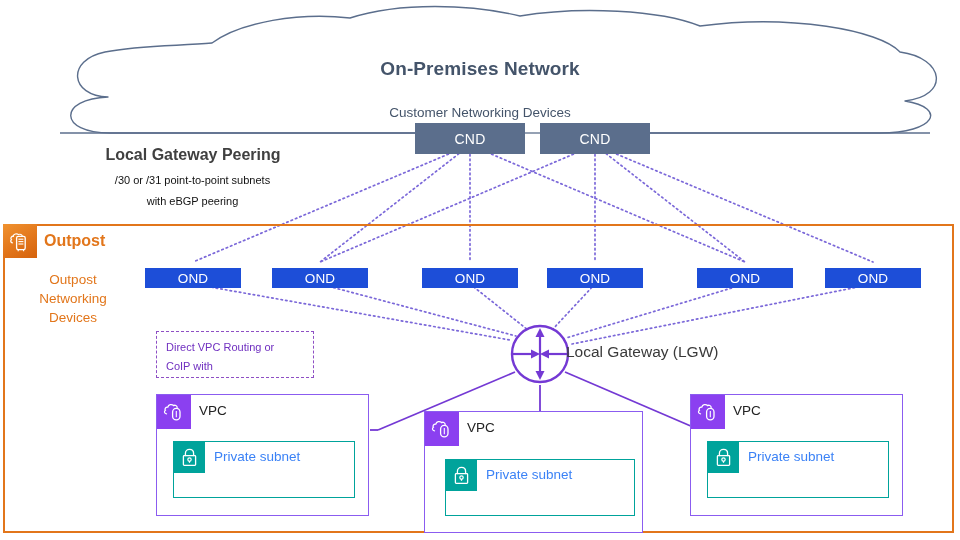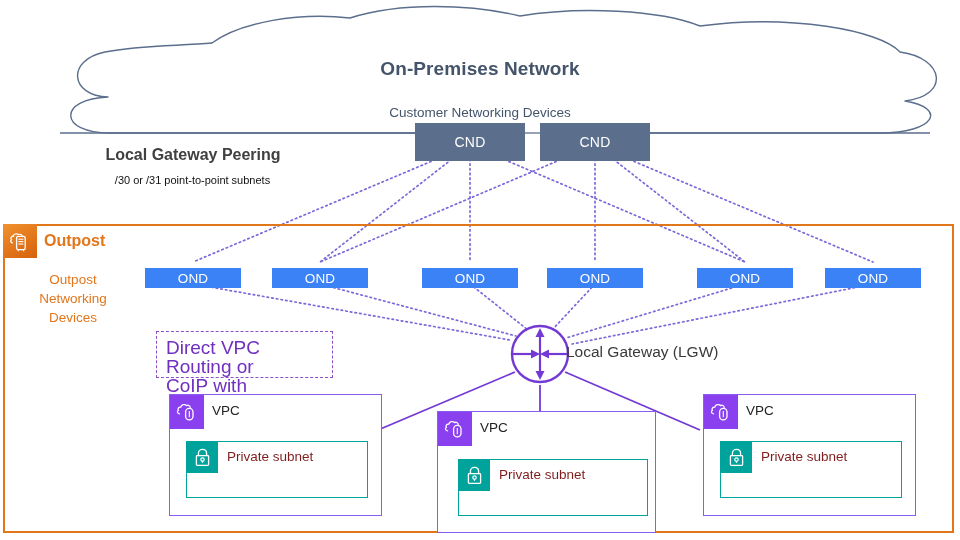--- a/index.html
+++ b/index.html
@@ -34,21 +34,21 @@
   }
   #cnd-caption {
     left: 0; top: 105px; width: 960px;
     text-align: center;
     font-size: 13.5px;
     color: #44546a;
   }
 
   
   .cnd-box {
-    height: 38px;
+    height: 31px;
     background: #5b6e8c;
     color: #ffffff;
     font-size: 14px;
     display: flex;
     align-items: center;
     justify-content: center;
     letter-spacing: .3px;
   }
 
   
@@ -90,56 +90,55 @@
     left: 18px; top: 270px; width: 110px;
     text-align: center;
     font-size: 13.5px;
     color: #e2761b;
     line-height: 19px;
   }
 
   
   .ond-box {
     height: 20px;
-    background: #3b82f6;
+    background: #1d4ed8;
     color: #ffffff;
     font-size: 13.5px;
     display: flex;
     align-items: center;
     justify-content: center;
     letter-spacing: .2px;
   }
 
   
   #routing-note {
     left: 156px; top: 331px;
-    width: 177px; height: 47px;
+    width: 158px; height: 47px;
     border: 1.6px dashed #8e4fc4;
     box-sizing: border-box;
     padding: 6px 19px 0 9px;
-    font-size: 19px;
+    font-size: 11px;
     color: #7030c0;
     line-height: 19px;
   }
 
   
   #lgw-label {
     left: 566px; top: 343px;
     font-size: 15.5px;
     color: #3a3a3a;
     white-space: nowrap;
     text-align: center;
   }
 
   
   .vpc-box {
     border: 1.7px solid #8b5cf0;
     box-sizing: border-box;
     background: #ffffff;
-    margin-left: 13px;
   }
   .vpc-head {
     position: absolute;
     left: 0; top: 0;
     width: 34px; height: 34px;
     background: #8b40f0;
     display: flex; align-items: center; justify-content: center;
   }
   .vpc-label {
     position: absolute;
@@ -157,21 +156,21 @@
     position: absolute;
     left: 0; top: 0;
     width: 31px; height: 31px;
     background: #00a39b;
     display: flex; align-items: center; justify-content: center;
   }
   .subnet-label {
     position: absolute;
     top: 7px;
     font-size: 13.5px;
-    color: #7f1d1d;
+    color: #3b82f6;
   }
 </style>
 </head>
 <body>
 
 <div id="canvas">
 
   <svg class="layer" viewBox="0 0 960 540">
 
     <path d="M 430 133
@@ -243,20 +242,21 @@
   <div class="abs cnd-box" style="left:415px; top:123px; width:110px;">
     <span>CND</span>
   </div>
   <div class="abs cnd-box" style="left:540px; top:123px; width:110px;">
     <span>CND</span>
   </div>
 
   <div class="abs" id="lgp-title">Local Gateway Peering</div>
   <div class="abs" id="lgp-sub">
     <div>/30 or /31 point-to-point subnets</div>
+    <div>with eBGP peering</div>
   </div>
 
   <div class="abs" id="outpost-box"></div>
 
   <div class="abs" id="outpost-tab">
     <svg width="26" height="26" viewBox="0 0 26 26">
       <path d="M6.5 8.2 C4.2 8.2 3.2 10.2 4.4 11.7 C3.2 12.6 3.6 14.6 5.4 14.8" fill="none" stroke="#ffffff" stroke-width="1.2" stroke-linecap="round"></path>
       <path d="M6.0 8.4 C6.6 6.0 9.6 5.0 11.6 6.6 C13.0 5.8 15.2 6.6 15.4 8.4" fill="none" stroke="#ffffff" stroke-width="1.2" stroke-linecap="round"></path>
       <rect x="9.6" y="8.4" width="8.6" height="13.2" rx="1.6" fill="none" stroke="#ffffff" stroke-width="1.3"></rect>
       <line x1="11.4" y1="11.2" x2="16.4" y2="11.2" stroke="#ffffff" stroke-width="1.1"></line>

